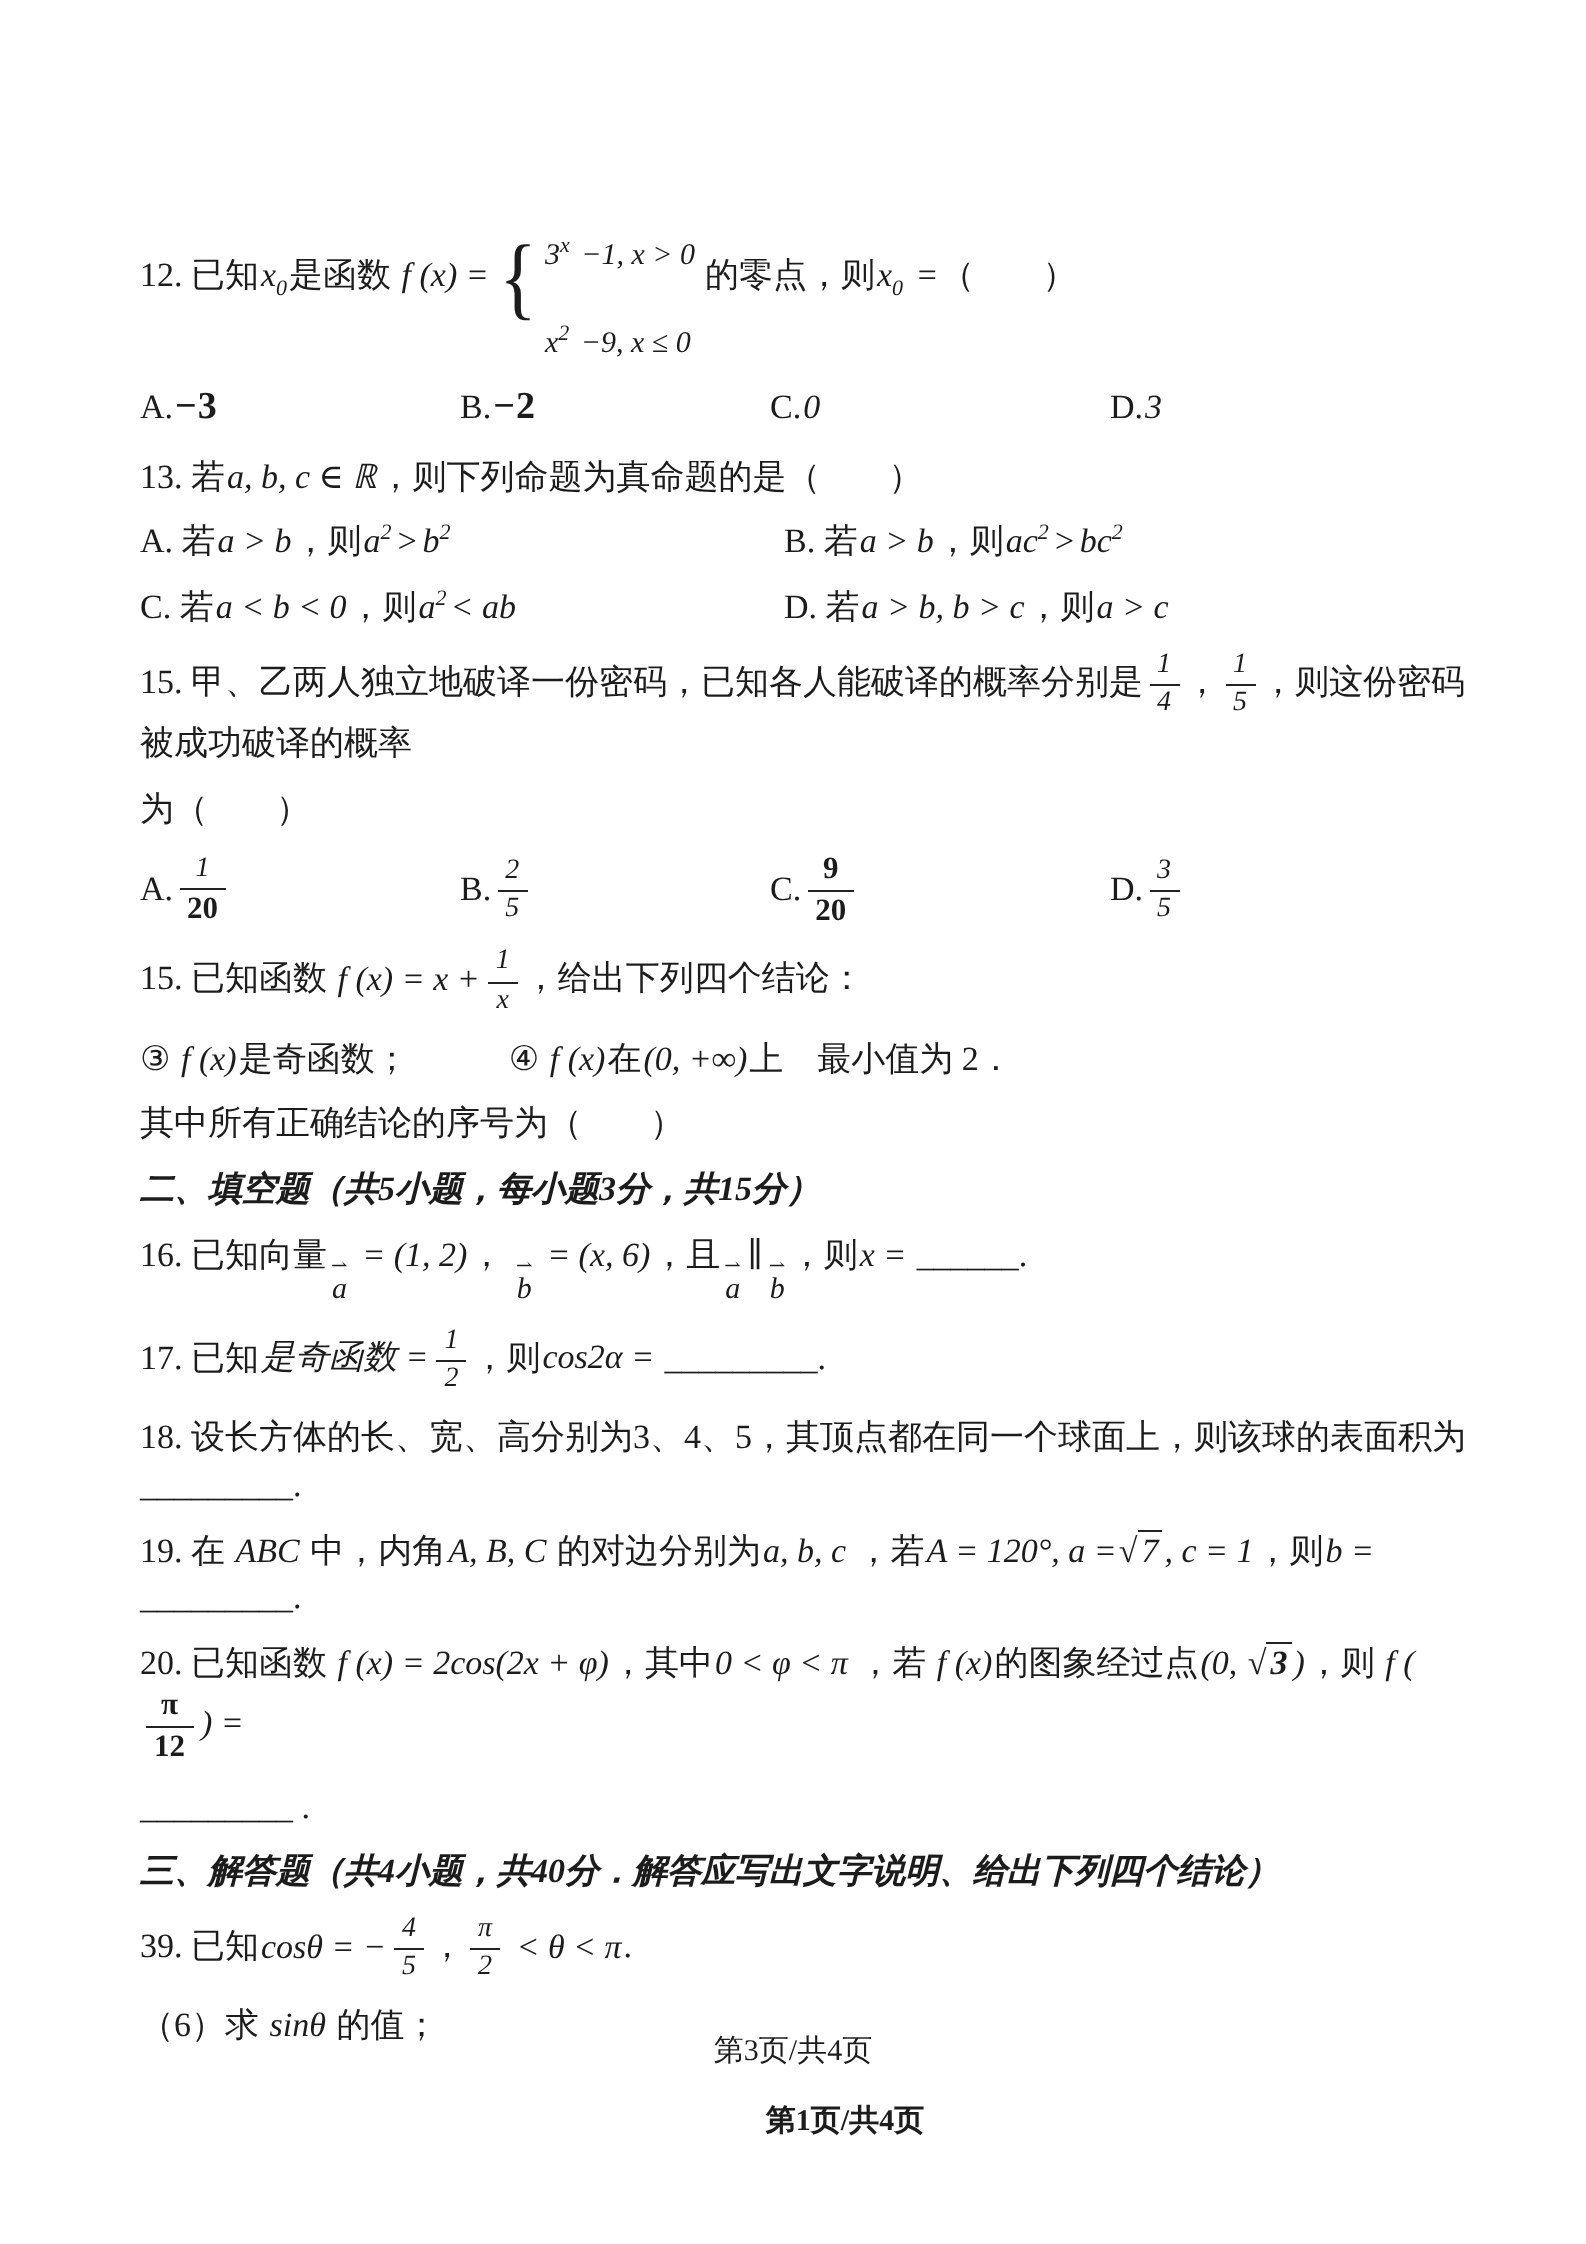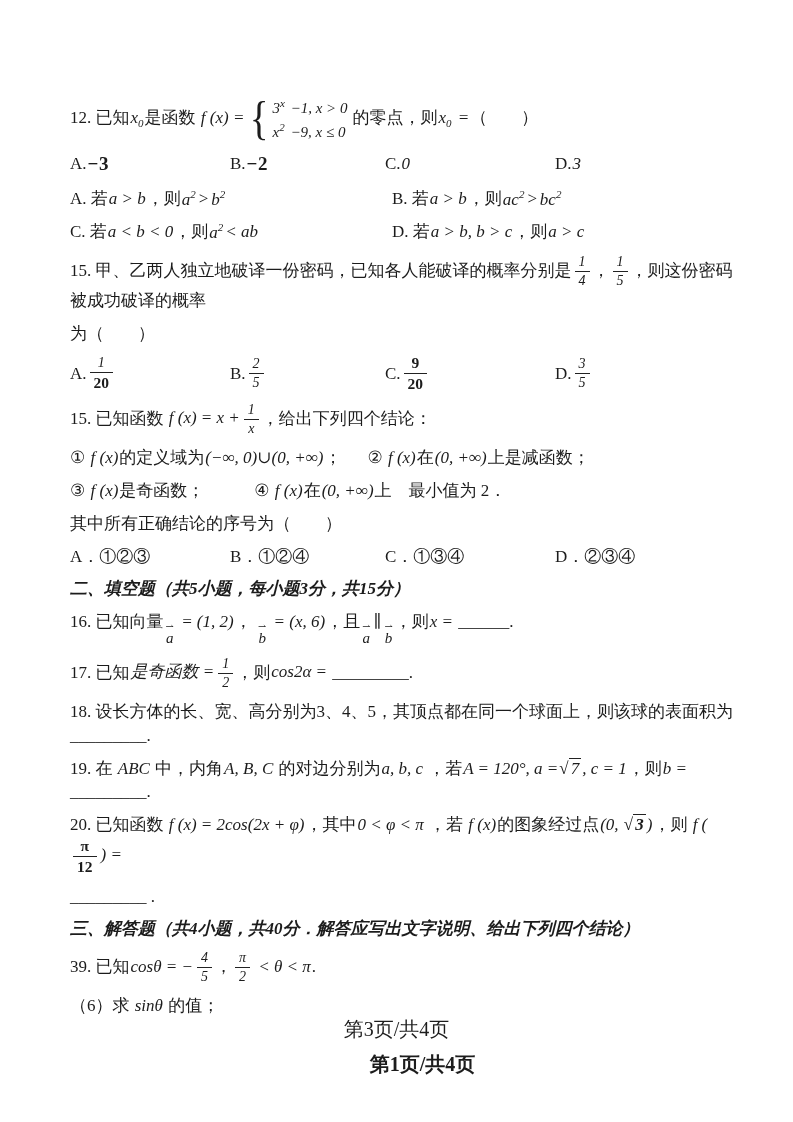--- a/index.html
+++ b/index.html
@@ -21,30 +21,30 @@
   .math{font-style:italic;font-family:"Liberation Serif","DejaVu Serif",serif;padding:0 1px;}
   .mbold{font-weight:700;font-style:normal;font-size:1.12em;letter-spacing:0.5px;}
   sub,sup{font-size:11px;font-style:italic;}
   .frac{display:inline-flex;flex-direction:column;text-align:center;vertical-align:middle;margin:0 3px;}
   .frac .n{display:block;padding:0 4px 1px;border-bottom:1.3px solid #222;font-size:14px;line-height:1.15;font-style:italic;}
   .frac .d{display:block;padding:1px 4px 0;font-size:14px;line-height:1.15;font-style:italic;}
   .frac .fb{font-weight:700;font-size:15.5px;font-style:normal;}
   .cases{display:inline-flex;align-items:center;vertical-align:middle;margin:0 3px;}
   .cases .brace{font-size:46px;line-height:0.95;font-weight:400;font-style:normal;transform:scaleX(0.85);}
   .cases .rows{display:inline-flex;flex-direction:column;gap:1px;font-size:15px;text-align:left;}
-  .crow{white-space:nowrap;line-height:1.3;display:block;}
+  .crow{white-space:nowrap;line-height:1.3;display:block;margin-top:20px;}
   .sqrt{white-space:nowrap;font-style:italic;}
   .sqrt .rad{font-style:normal;}
   .sqrt .v{border-top:1.3px solid #222;padding:0 2px;}
   .sqb{font-weight:700;}
   .vec{display:inline-flex;flex-direction:column;align-items:center;line-height:1;vertical-align:-3px;margin:0 2px;}
   .vec .arrow{font-size:10px;height:8px;line-height:7px;font-style:normal;}
   .vec .vbase{font-style:italic;font-size:15px;line-height:1.05;}
   .sp{display:inline-block;height:1px;}
-  .footer{position:absolute;left:0;width:100%;text-align:center;font-size:20px;color:#1c1c1c;}
+  .footer{position:absolute;left:0;width:100%;text-align:center;font-size:15px;color:#1c1c1c;}
   .footer1{top:1016px;}
   .footer2{top:1051px;padding-left:52px;font-weight:700;}
 </style>
 </head>
 <body>
 
 <div class="page">
   <div>
       <div class="line "><span class="txt">12. 已知</span><span class="math"><span>x</span><sub>0</sub></span><span class="txt">是函数 </span><span class="math">f (x) =</span><span class="cases">
           <span class="brace">{</span>
@@ -64,20 +64,21 @@
         </span>
         <span class="opt">
           <span class="txt">C. </span>
           <span class="math">0</span>
         </span>
         <span class="opt">
           <span class="txt">D. </span>
           <span class="math">3</span>
         </span>
       </div>
+      <div class="line "><span class="txt">13. 若</span><span class="math">a, b, c ∈ ℝ</span><span class="txt">，则下列命题为真命题的是（　　）</span></div>
       <div class="line opts opts2">
         <span class="opt">
           <span class="txt">A. 若</span>
           <span class="math">a &gt; b</span>
           <span class="txt">，则</span>
           <span class="math"><span>a</span><sup>2</sup></span>
           <span class="math"> &gt; </span>
           <span class="math"><span>b</span><sup>2</sup></span>
         </span>
         <span class="opt">
@@ -139,37 +140,22 @@
           <span class="frac">
             <span class="n">3</span>
             <span class="d">5</span>
           </span>
         </span>
       </div>
       <div class="line "><span class="txt">15. 已知函数 </span><span class="math">f (x) = x +</span><span class="frac">
           <span class="n">1</span>
           <span class="d">x</span>
         </span><span class="txt">，给出下列四个结论：</span></div>
-      <div class="line "><span class="txt">① </span><span class="math">f (x)</span><span class="txt">的定义域为</span><span class="math">(−∞, 0)∪(0, +∞)</span><span class="txt">；</span><span class="sp" style="width: 26px;"></span><span class="txt">② </span><span class="math">f (x)</span><span class="txt">在</span><span class="math">(0, +∞)</span><span class="txt">上是减函数；</span></div>
       <div class="line "><span class="txt">③ </span><span class="math">f (x)</span><span class="txt">是奇函数；</span><span class="sp" style="width: 50px;"></span><span class="txt">④ </span><span class="math">f (x)</span><span class="txt">在</span><span class="math">(0, +∞)</span><span class="txt">上　最小值为 2．</span></div>
       <div class="line "><span class="txt">其中所有正确结论的序号为（　　）</span></div>
-      <div class="line opts opts4">
-        <span class="opt">
-          <span class="txt">A．①②③</span>
-        </span>
-        <span class="opt">
-          <span class="txt">B．①②④</span>
-        </span>
-        <span class="opt">
-          <span class="txt">C．①③④</span>
-        </span>
-        <span class="opt">
-          <span class="txt">D．②③④</span>
-        </span>
-      </div>
       <div class="line bold"><span class="txt">二、填空题（共5小题，每小题3分，共15分）</span></div>
       <div class="line "><span class="txt">16. 已知向量</span><span class="vec">
           <span class="arrow">⇀</span>
           <span class="vbase">a</span>
         </span><span class="math"> = (1, 2)</span><span class="txt">， </span><span class="vec">
           <span class="arrow">⇀</span>
           <span class="vbase">b</span>
         </span><span class="math"> = (x, 6)</span><span class="txt">，且</span><span class="vec">
           <span class="arrow">⇀</span>
           <span class="vbase">a</span>

